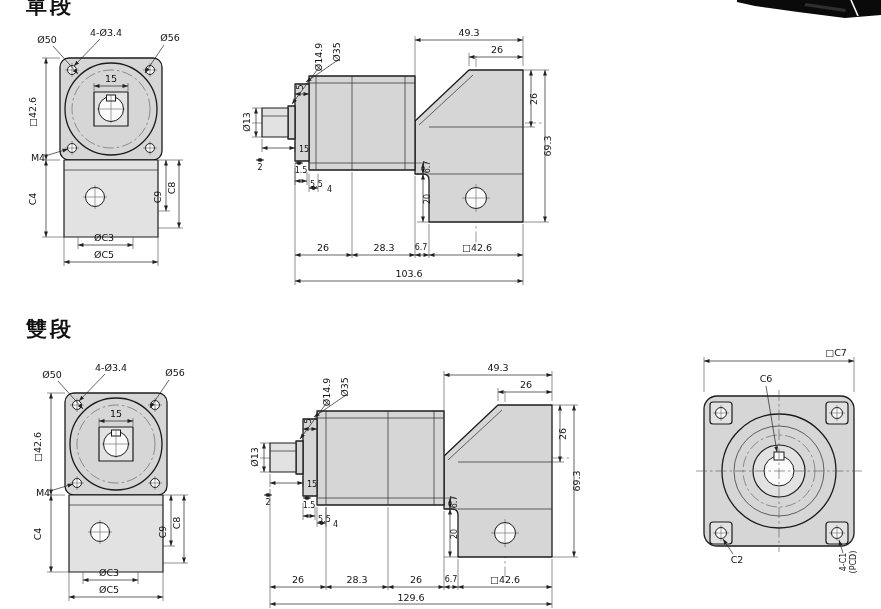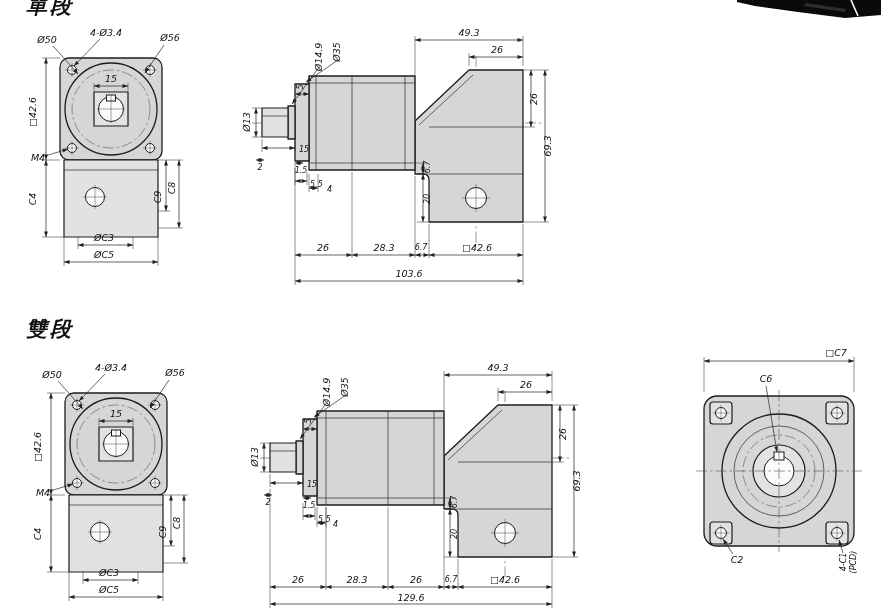--- a/index.html
+++ b/index.html
@@ -1,17 +1,17 @@
 <!DOCTYPE html>
 <html><head>
 <meta charset="utf-8">
 <style>
   html,body{margin:0;padding:0;background:#ffffff;}
   .sheet{position:relative;width:881px;height:609px;background:#ffffff;overflow:hidden;
-         font-family:"DejaVu Sans", sans-serif;font-style:italic;}
+         font-family:"DejaVu Sans", sans-serif;}
   svg text{font-family:"DejaVu Sans", sans-serif;fill:#111;}
   .t9{font-size:9.5px;}
   .t8{font-size:8px;}
   .mid{text-anchor:middle;}
   .title{font-size:21px;font-weight:bold;letter-spacing:3px;fill:#111;}
   .part{fill:#d6d6d6;stroke:#1c1c1c;stroke-width:1.3;stroke-linejoin:round;}
   .part2{fill:#e2e2e2;stroke:#1c1c1c;stroke-width:1.2;stroke-linejoin:round;}
   .hole{fill:#fbfbfb;stroke:#1c1c1c;stroke-width:1;}
   .thin{stroke:#2a2a2a;stroke-width:0.7;fill:none;}
   .hair{stroke:#444;stroke-width:0.5;fill:none;}

